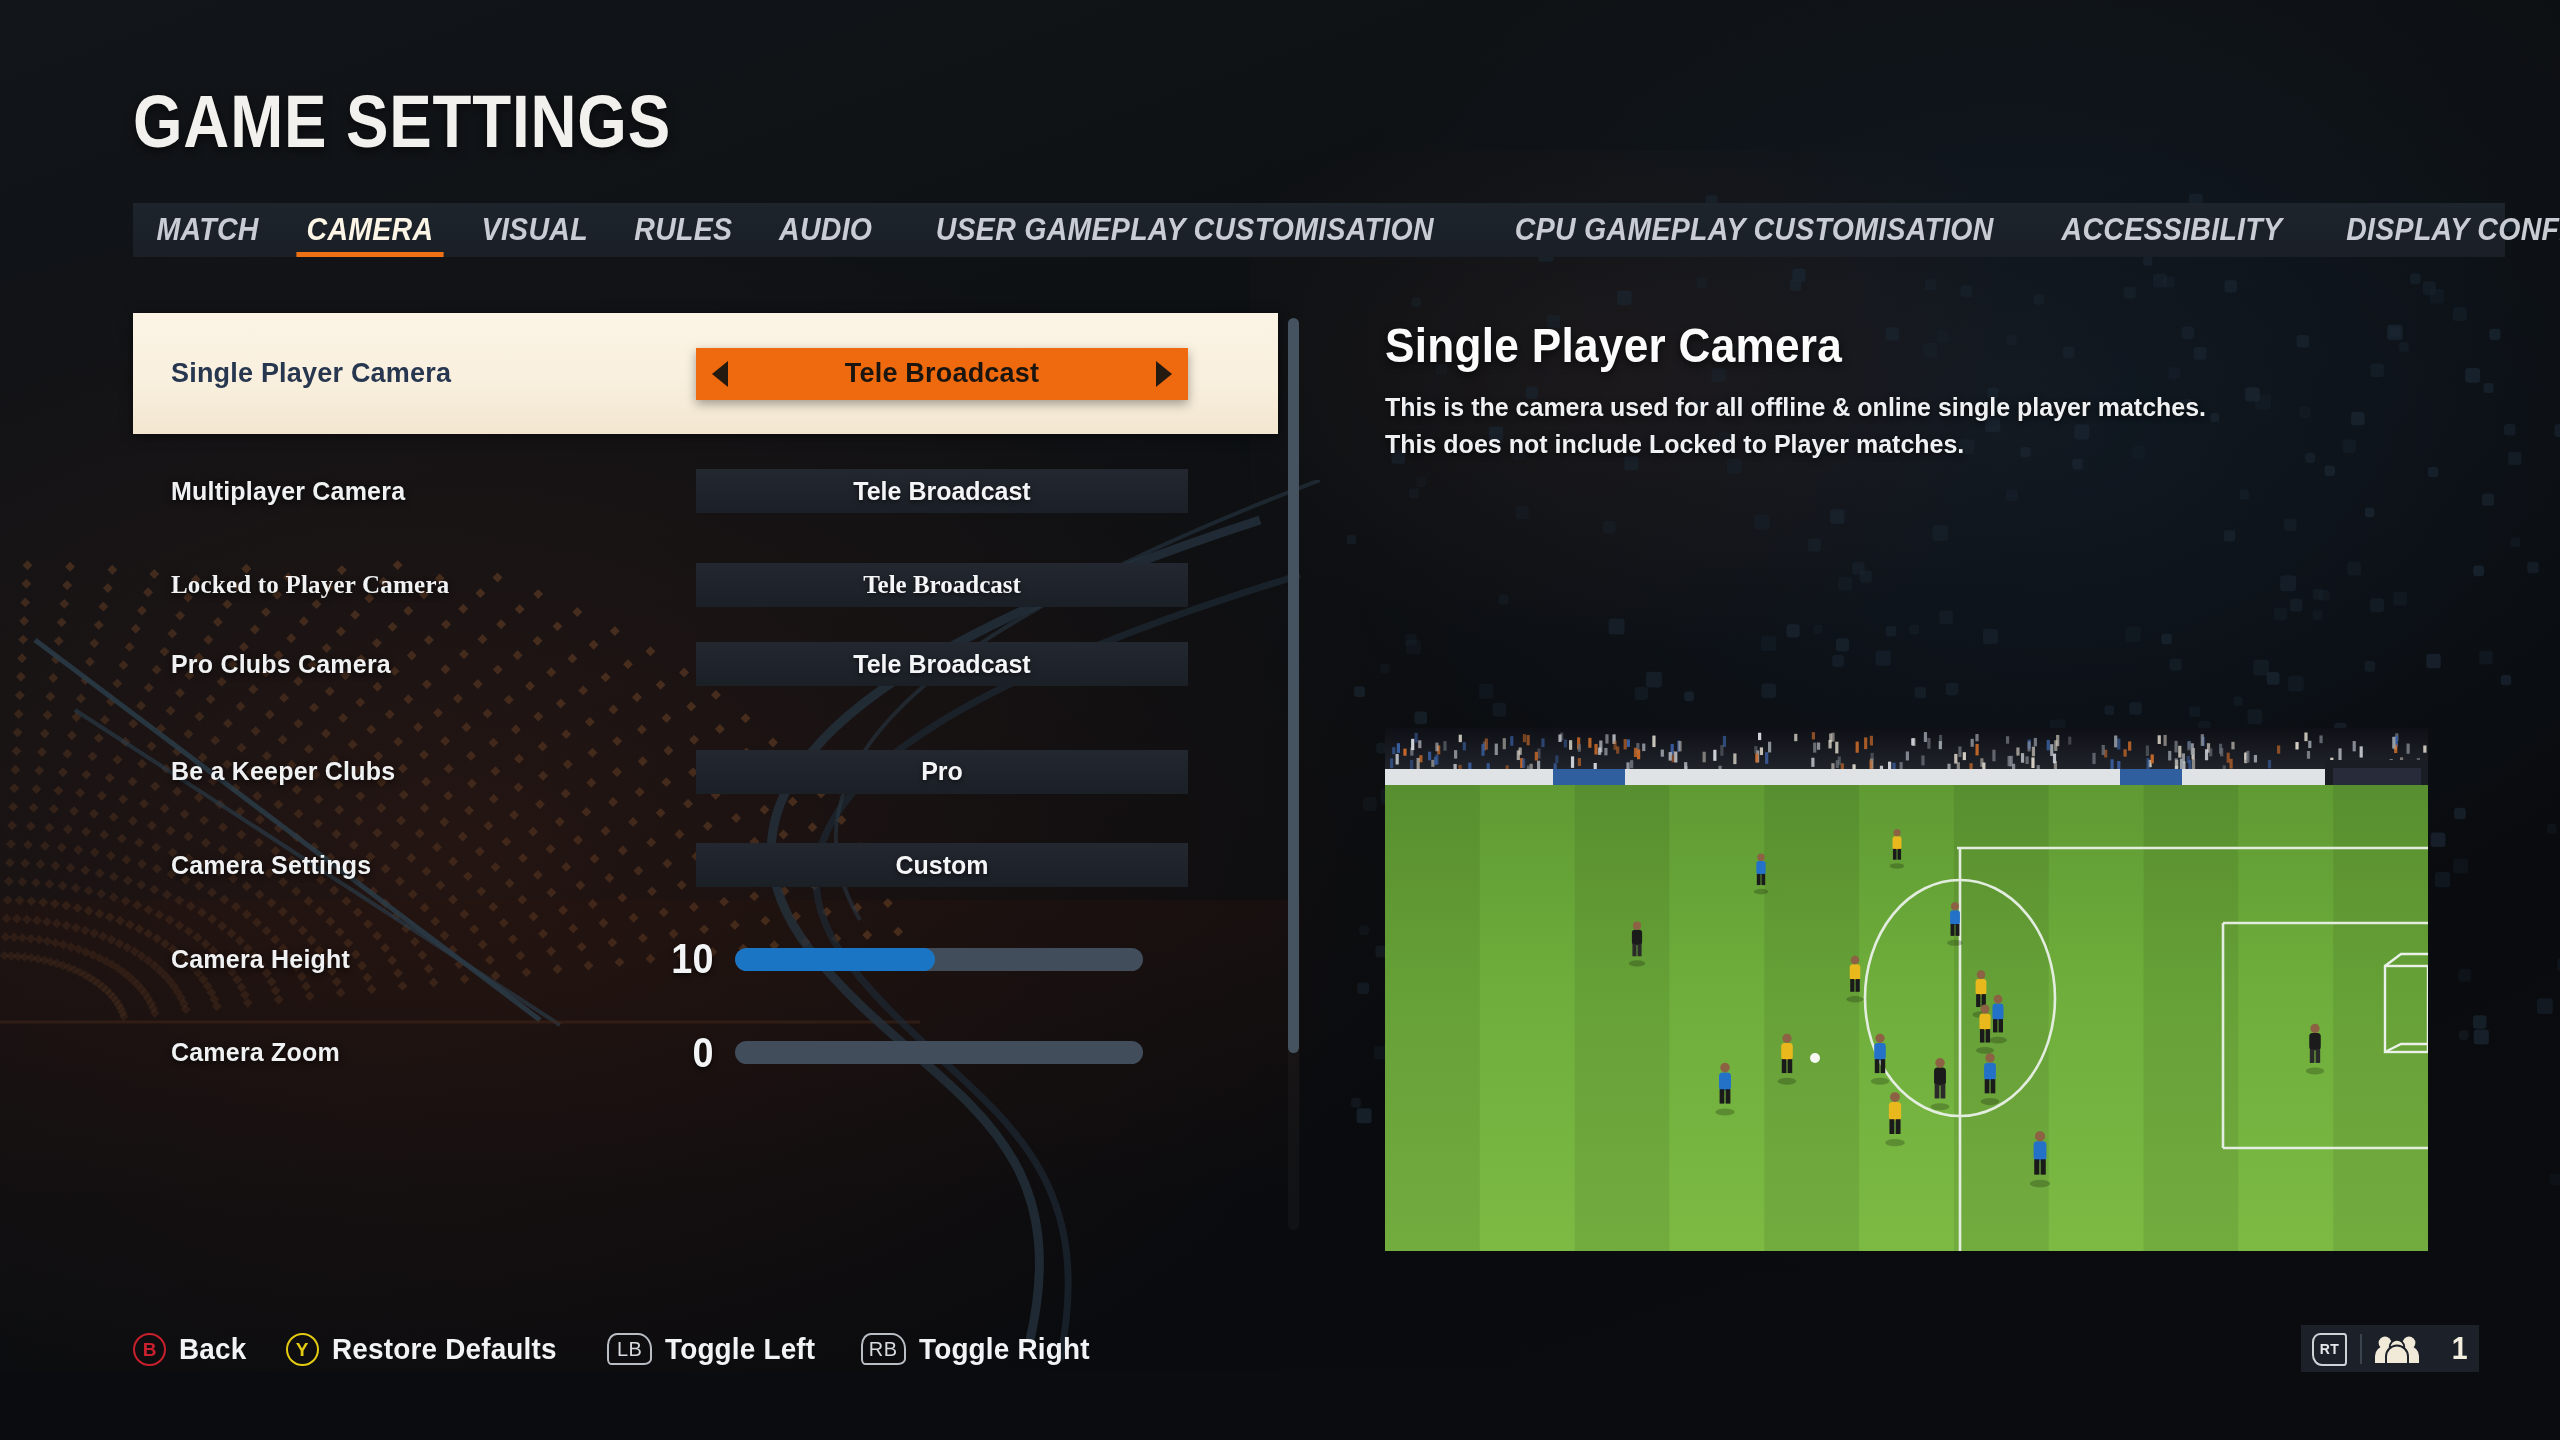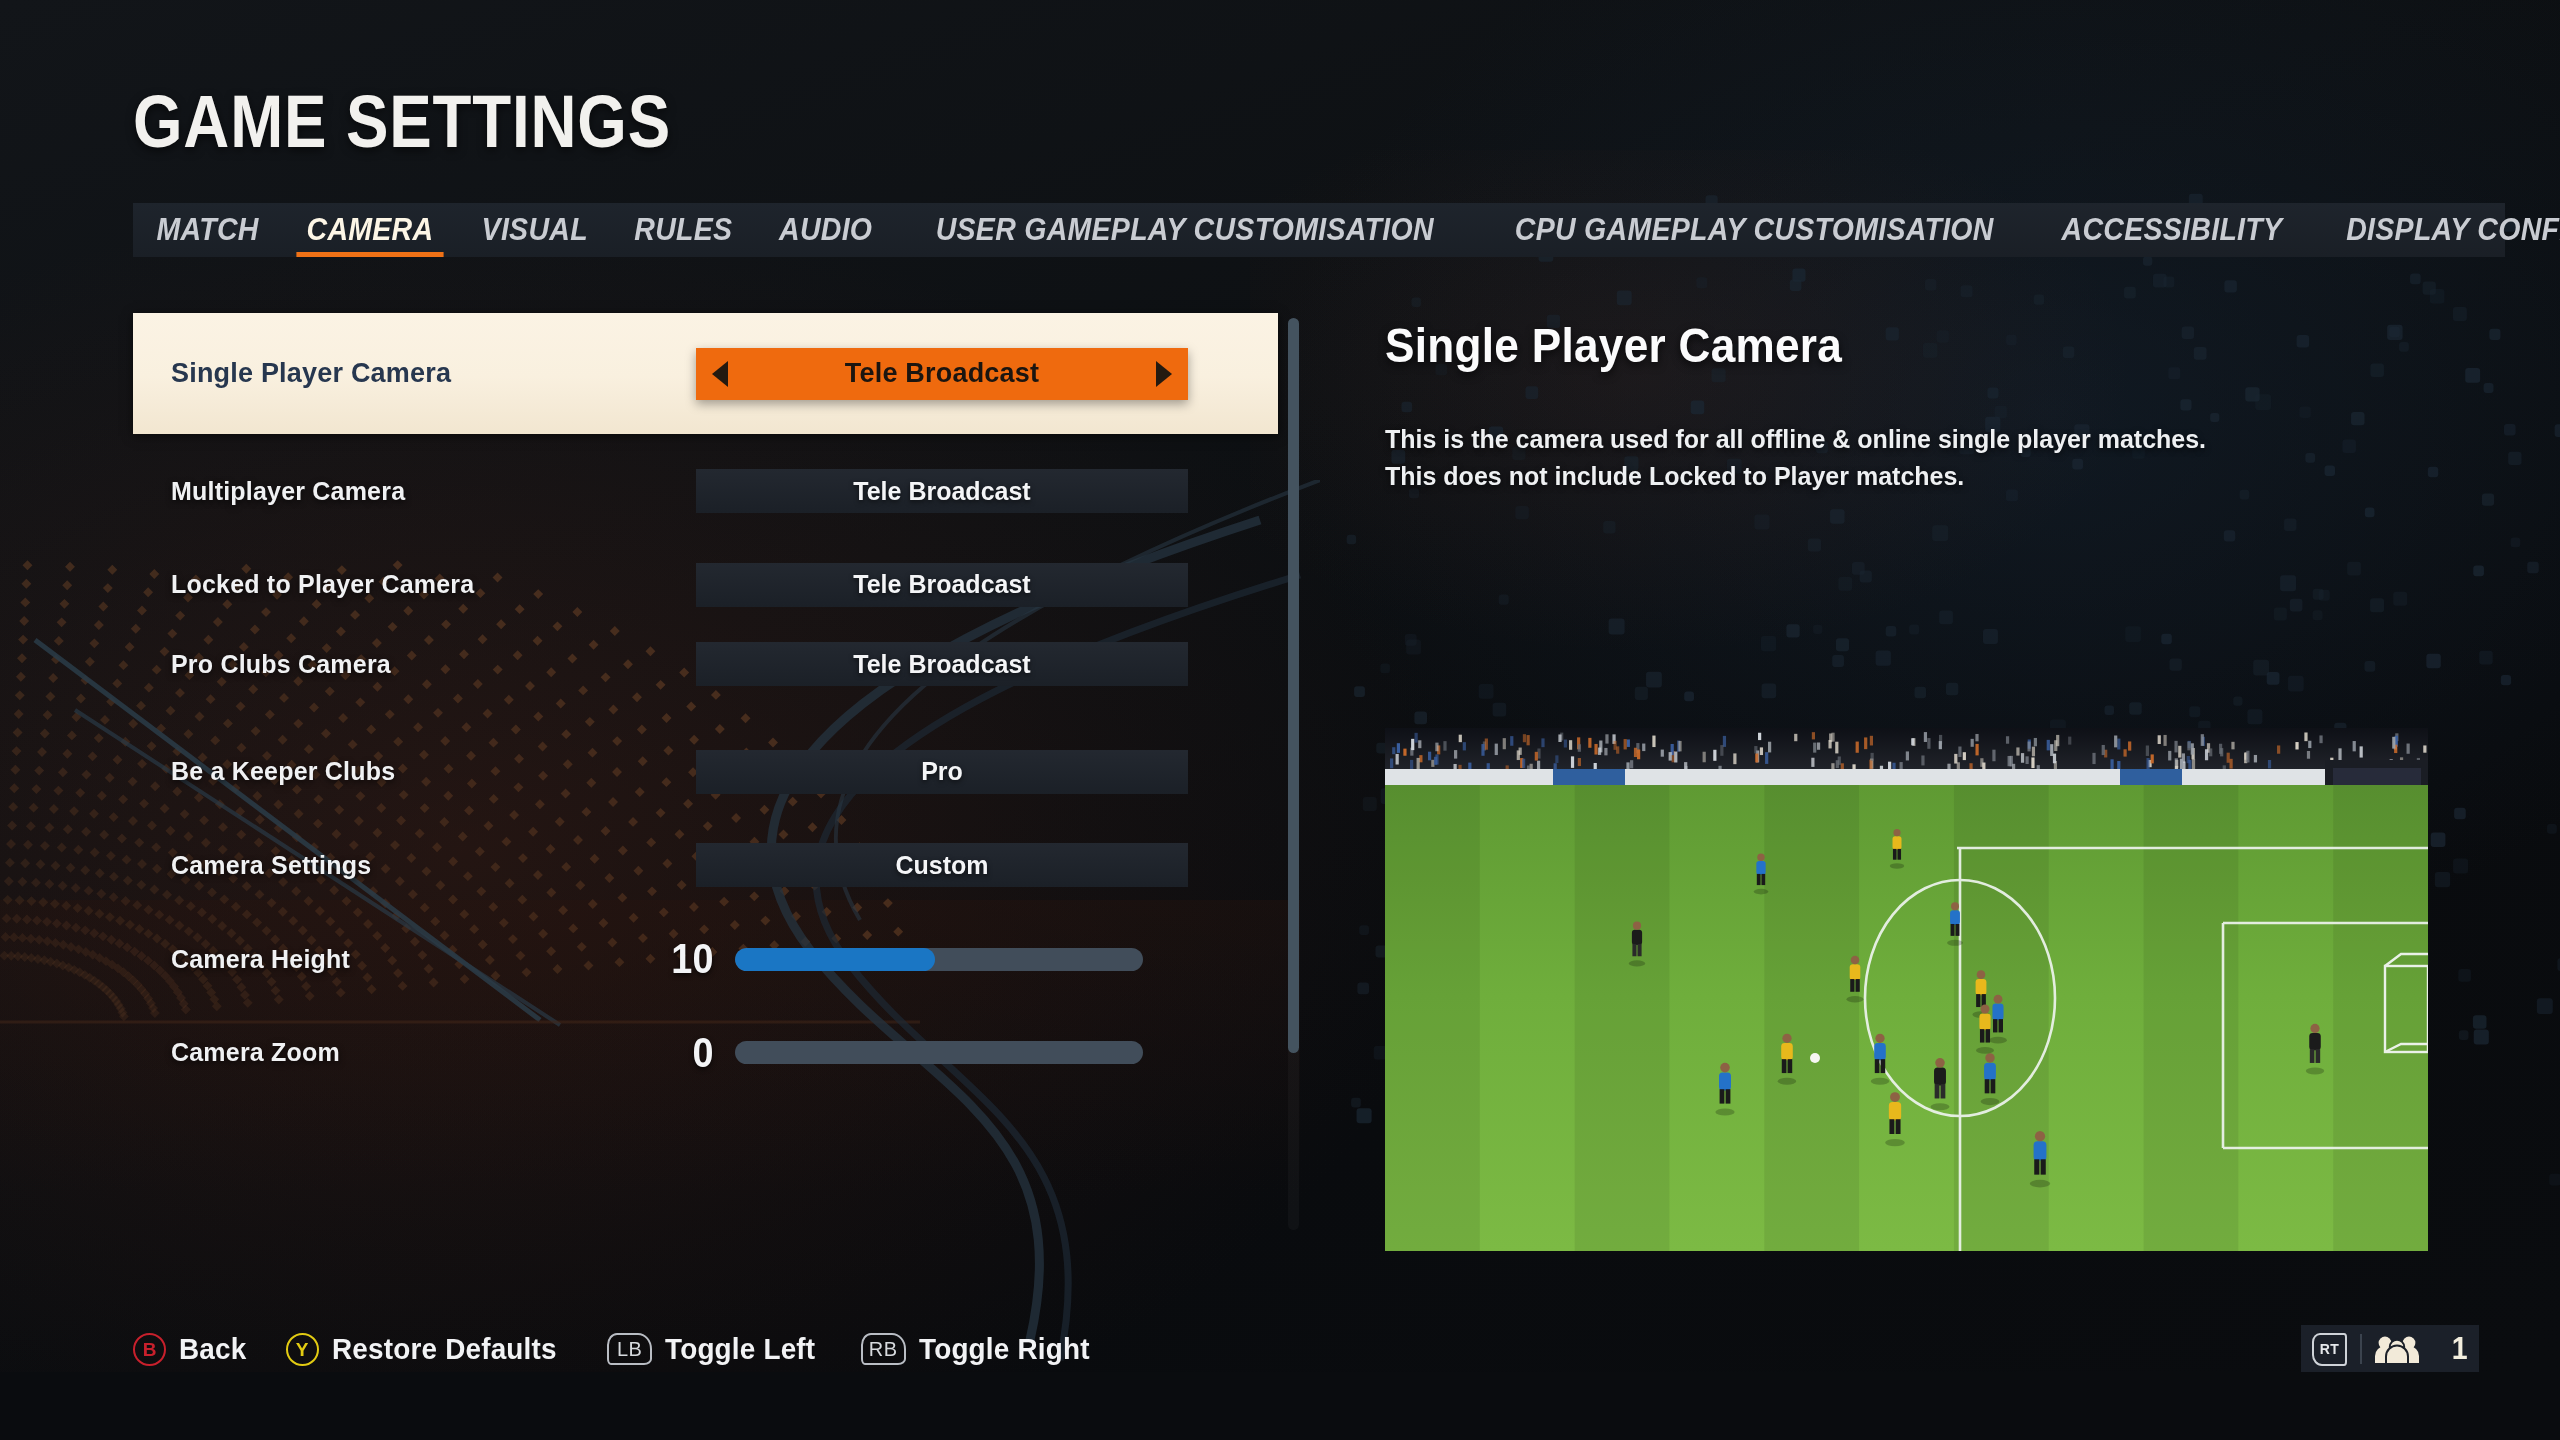--- a/index.html
+++ b/index.html
@@ -139,21 +139,21 @@
 
   
   .rpanel { position:absolute; left:1385px; top:318px; width:1115px; }
   .rtitle {
     font-family:"Liberation Sans Narrow","Liberation Sans", sans-serif;
     font-size:48px; font-weight:700; color:#fbfbfc; letter-spacing:.3px;
     transform:scaleX(.92); transform-origin:left center;
     text-shadow:0 3px 9px rgba(0,0,0,.7);
   }
   .rdesc {
-    margin-top:48px; font-size:25px; font-weight:700; color:#eef0f2;
+    margin-top:16px; font-size:25px; font-weight:700; color:#eef0f2;
     line-height:1.46; text-shadow:0 2px 6px rgba(0,0,0,.7);
   }
 
   
   .preview {
     position:absolute; left:1385px; top:728px; width:1043px; height:523px;
     overflow:hidden; background:#11150f;
   }
   .preview svg { display:block; width:100%; height:100%; }
 
@@ -1221,21 +1221,21 @@
         <div class="stepper">
           <div class="arrow left"></div>
           <div class="val">Tele Broadcast</div>
           <div class="arrow right"></div>
         </div>
       </div>
       <div class="row" style="top: 143px;">
         <div class="label">Multiplayer Camera</div>
         <div class="value-box">Tele Broadcast</div>
       </div>
-      <div class="row" style="top: 236.6px;">
+      <div class="row" style="top: 236.6px; font-family: Liberation Serif, serif;">
         <div class="label">Locked to Player Camera</div>
         <div class="value-box">Tele Broadcast</div>
       </div>
       <div class="row" style="top: 316px;">
         <div class="label">Pro Clubs Camera</div>
         <div class="value-box">Tele Broadcast</div>
       </div>
       <div class="row" style="top: 423.8px;">
         <div class="label">Be a Keeper Clubs</div>
         <div class="value-box">Pro</div>

